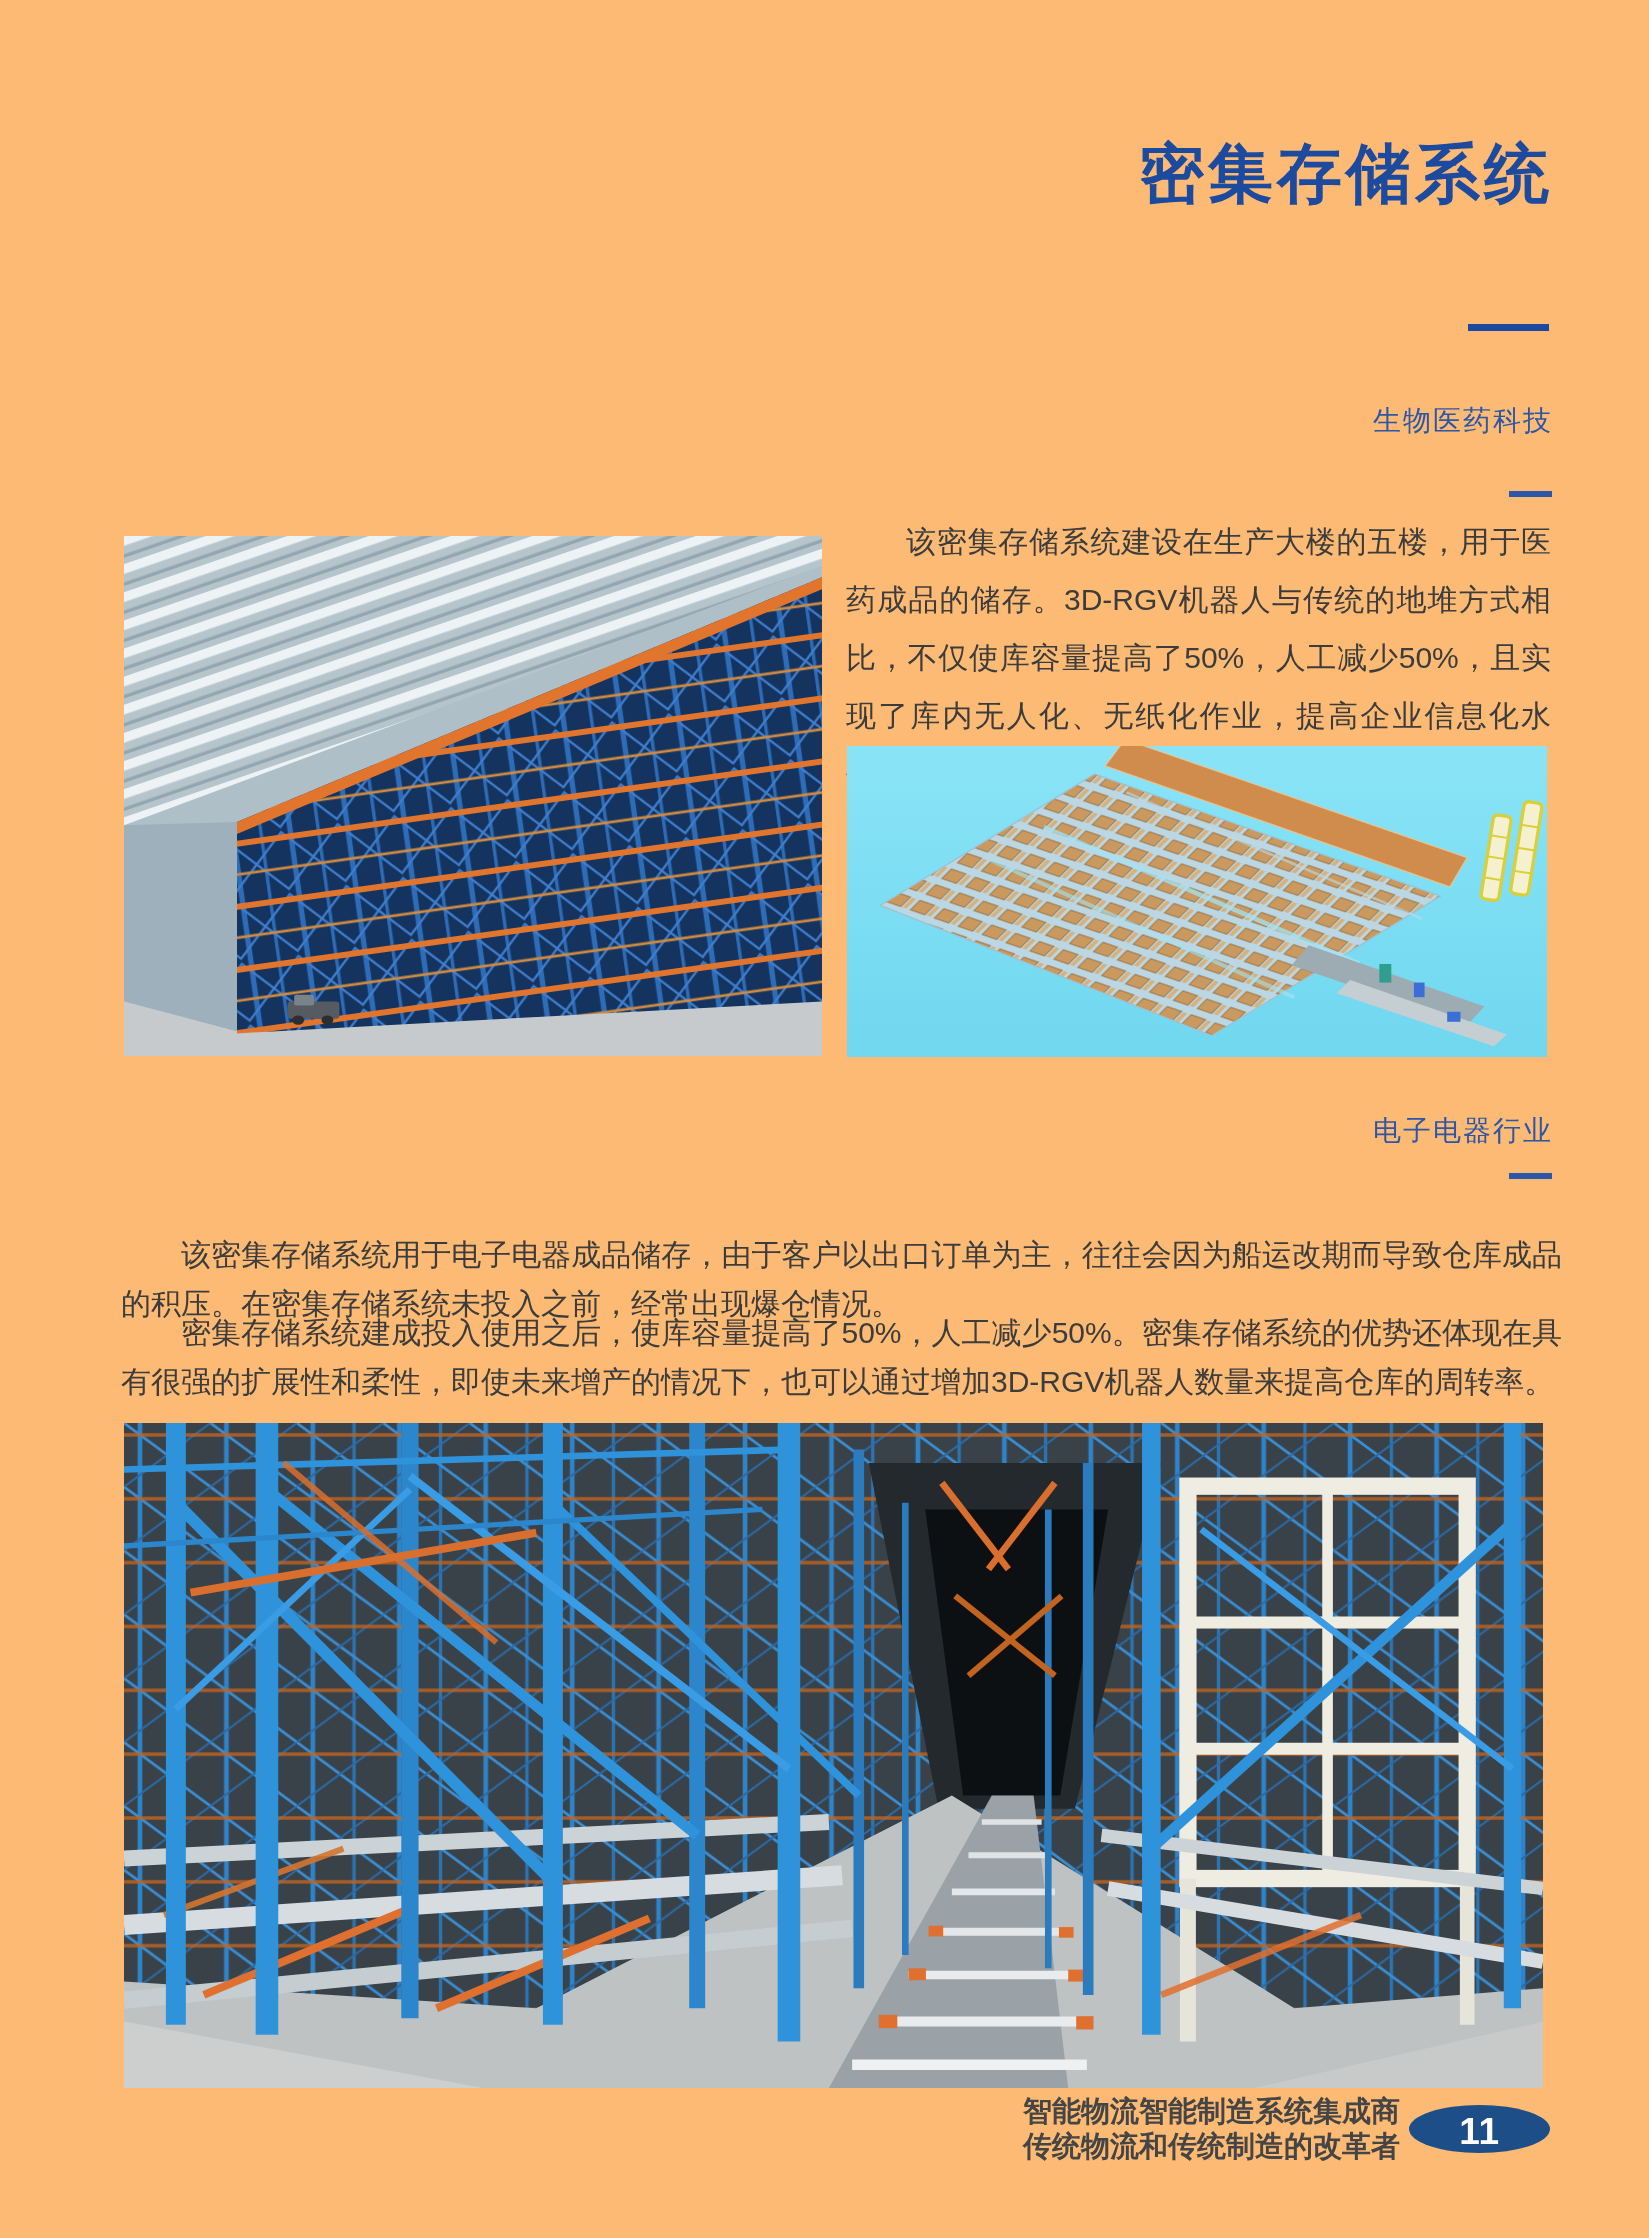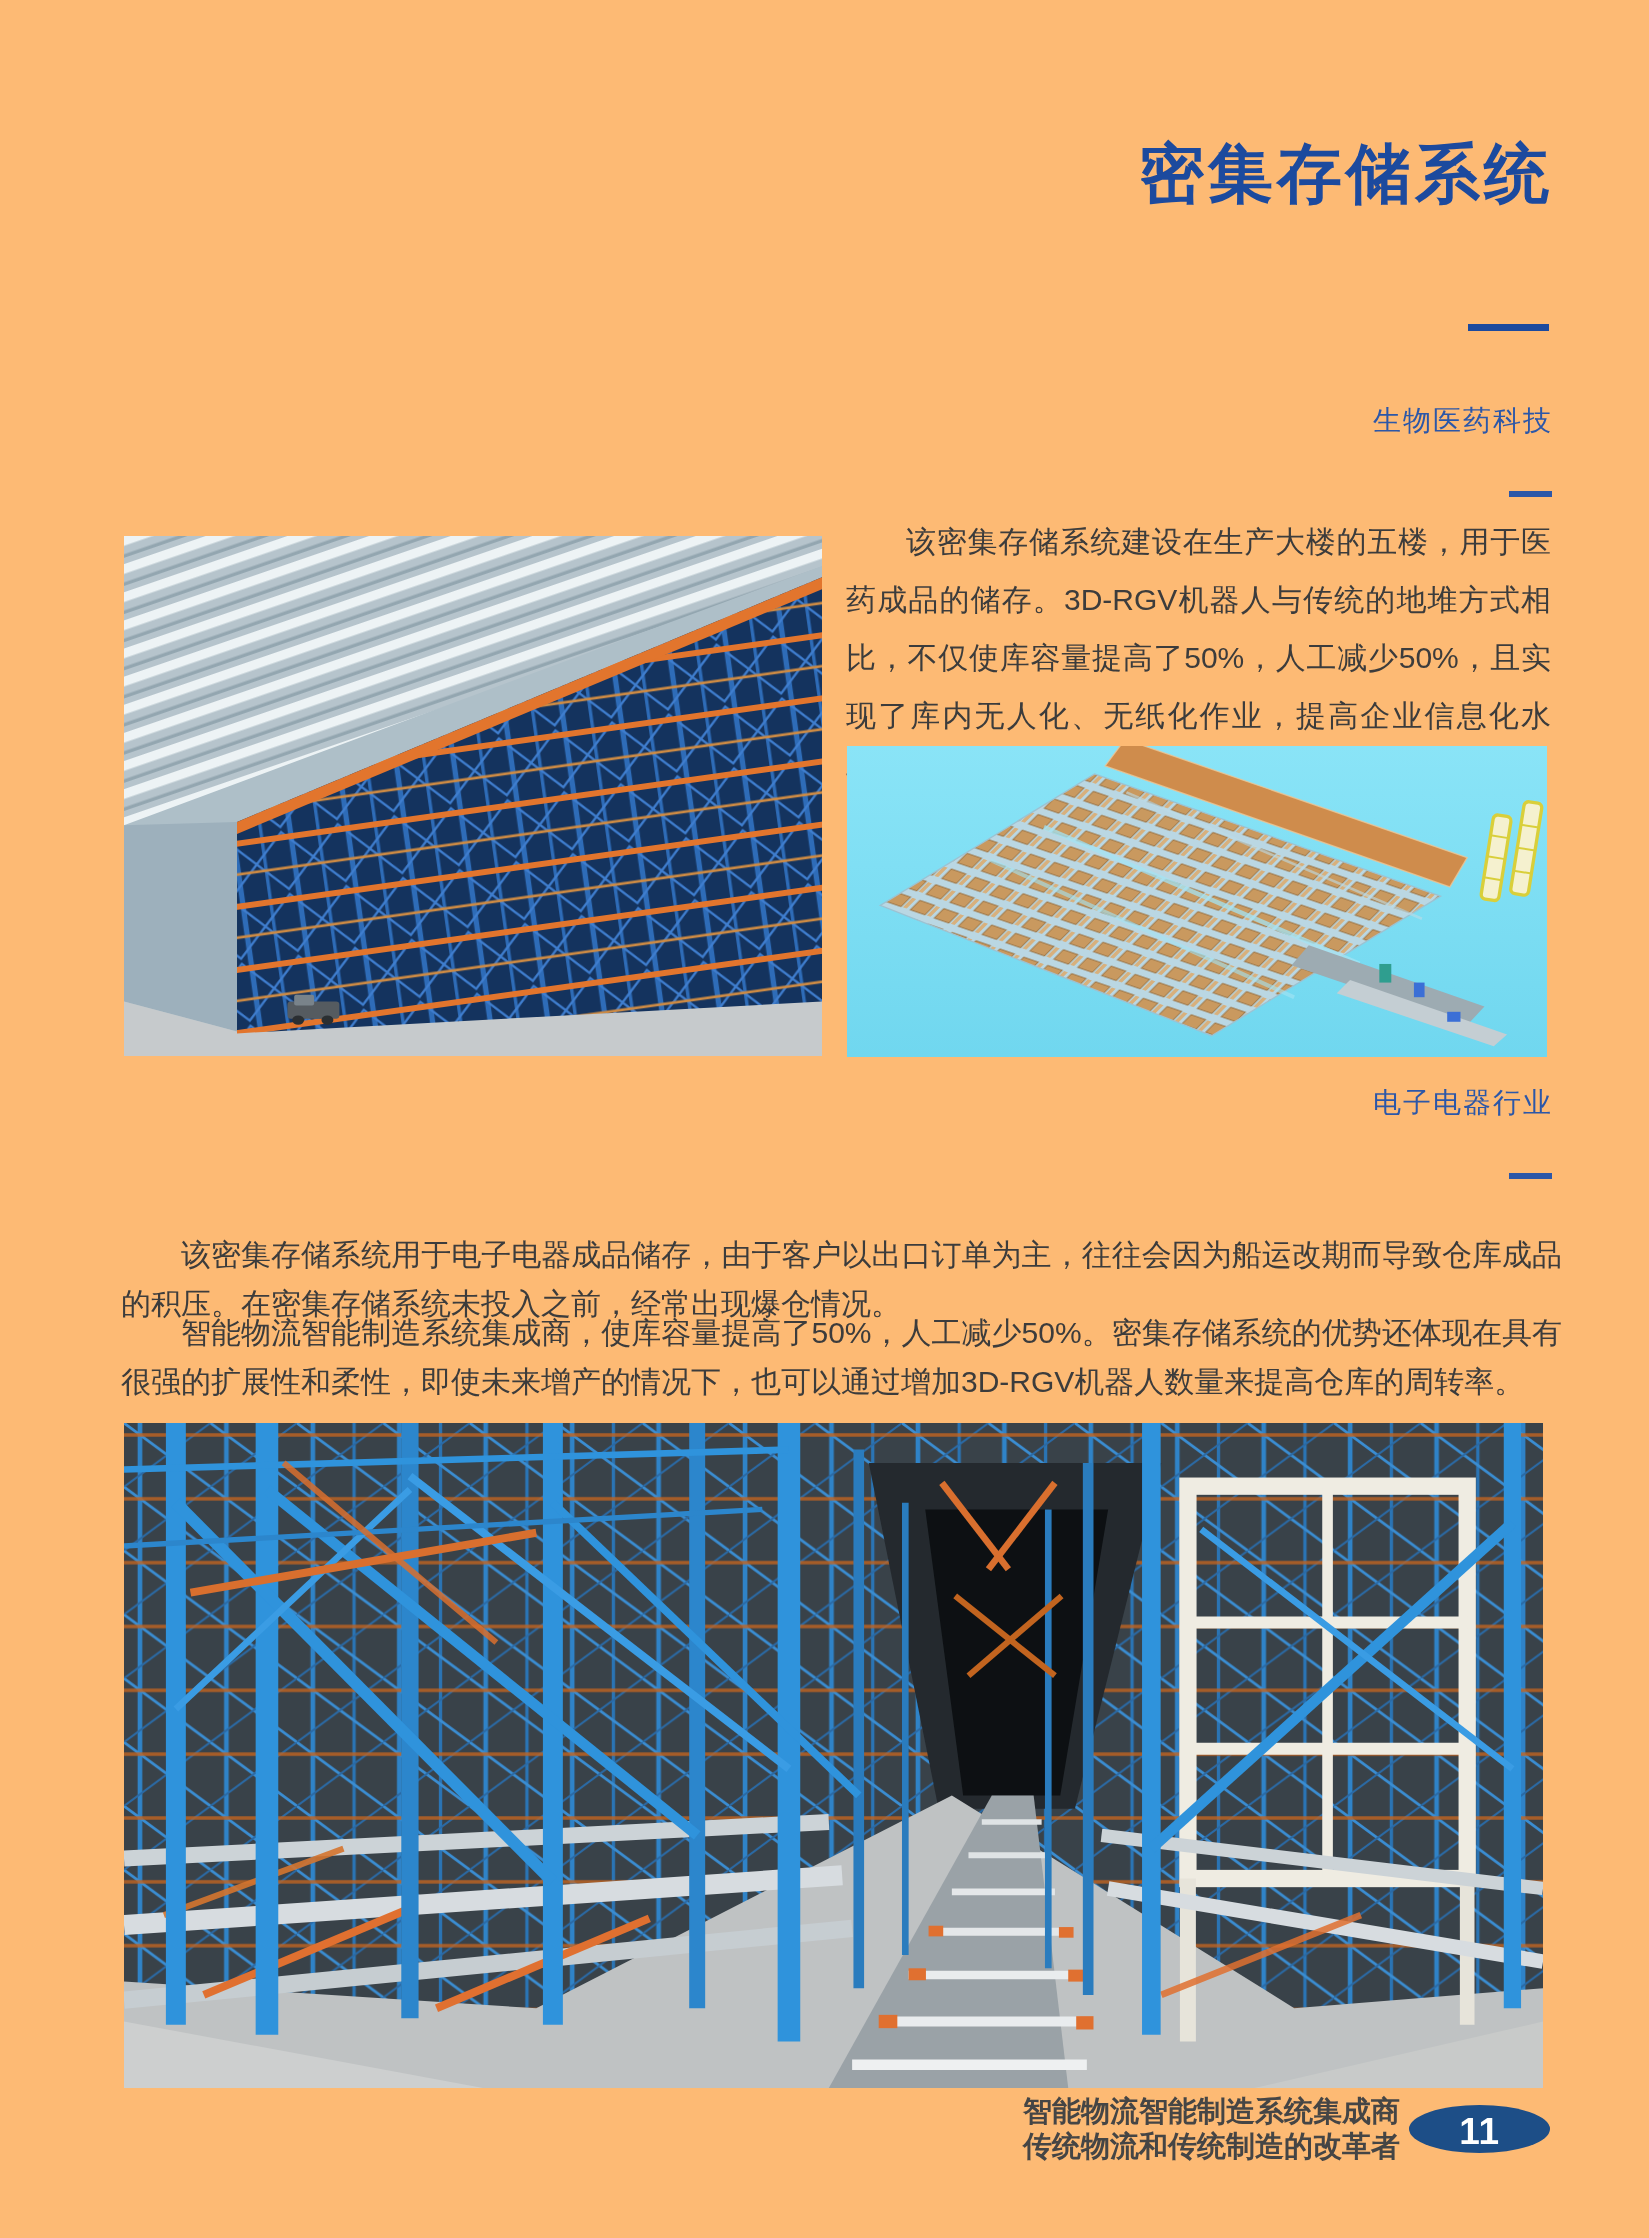--- a/index.html
+++ b/index.html
@@ -31,21 +31,21 @@
   }
   .dash{position:absolute;background:var(--primary-blue);}
   .dash-title{top:324px;right:100px;width:81px;height:7.3px;}
   .section-heading{
     position:absolute;right:96px;
     font-size:28px;font-weight:normal;letter-spacing:2px;
     color:var(--heading-blue);white-space:nowrap;
   }
   .h-bio{top:402px;}
   .dash-bio{top:491px;right:97px;width:43px;height:6px;background:var(--heading-blue);}
-  .h-elec{top:1084px;}
+  .h-elec{top:1112px;}
   .dash-elec{top:1173px;right:97px;width:43px;height:6px;background:var(--heading-blue);}
   .col-right-para{
     position:absolute;left:846px;top:513px;width:705px;
     font-size:30px;line-height:58px;color:var(--body-text);
     text-align:justify;text-indent:2em;
   }
   .body-para{
     position:absolute;left:121px;width:1441px;
     font-size:30px;line-height:49px;color:var(--body-text);
     text-align:justify;text-indent:2em;
@@ -150,21 +150,21 @@
         <line x1="1008" y1="155" x2="1035" y2="155" stroke="#d9cf3a" stroke-width="3"></line>
         <line x1="1008" y1="190" x2="1035" y2="190" stroke="#d9cf3a" stroke-width="3"></line>
       </g>
     </svg>
   </figure>
 
   <h2 class="section-heading h-elec">电子电器行业</h2>
   <div class="dash dash-elec"></div>
 
   <p class="body-para p1">该密集存储系统用于电子电器成品储存，由于客户以出口订单为主，往往会因为船运改期而导致仓库成品的积压。在密集存储系统未投入之前，经常出现爆仓情况。</p>
-  <p class="body-para p2">智能物流智能制造系统集成商，使库容量提高了50%，人工减少50%。密集存储系统的优势还体现在具有很强的扩展性和柔性，即使未来增产的情况下，也可以通过增加3D-RGV机器人数量来提高仓库的周转率。</p>
+  <p class="body-para p2">密集存储系统建成投入使用之后，使库容量提高了50%，人工减少50%。密集存储系统的优势还体现在具有很强的扩展性和柔性，即使未来增产的情况下，也可以通过增加3D-RGV机器人数量来提高仓库的周转率。</p>
 
   <figure class="photo-bottom">
     <svg viewBox="0 0 2134 1000" preserveAspectRatio="none">
       <defs>
         <pattern id="meshP" width="130" height="96" patternUnits="userSpaceOnUse">
           <rect width="130" height="96" fill="#394249"></rect>
           <line x1="24" y1="0" x2="24" y2="96" stroke="#2f83c8" stroke-width="7"></line>
           <line x1="86" y1="0" x2="86" y2="96" stroke="#2a74b4" stroke-width="5"></line>
           <line x1="0" y1="0" x2="130" y2="96" stroke="#3a8dd2" stroke-width="4"></line>
           <line x1="130" y1="0" x2="0" y2="96" stroke="#2a6aa6" stroke-width="3"></line>

